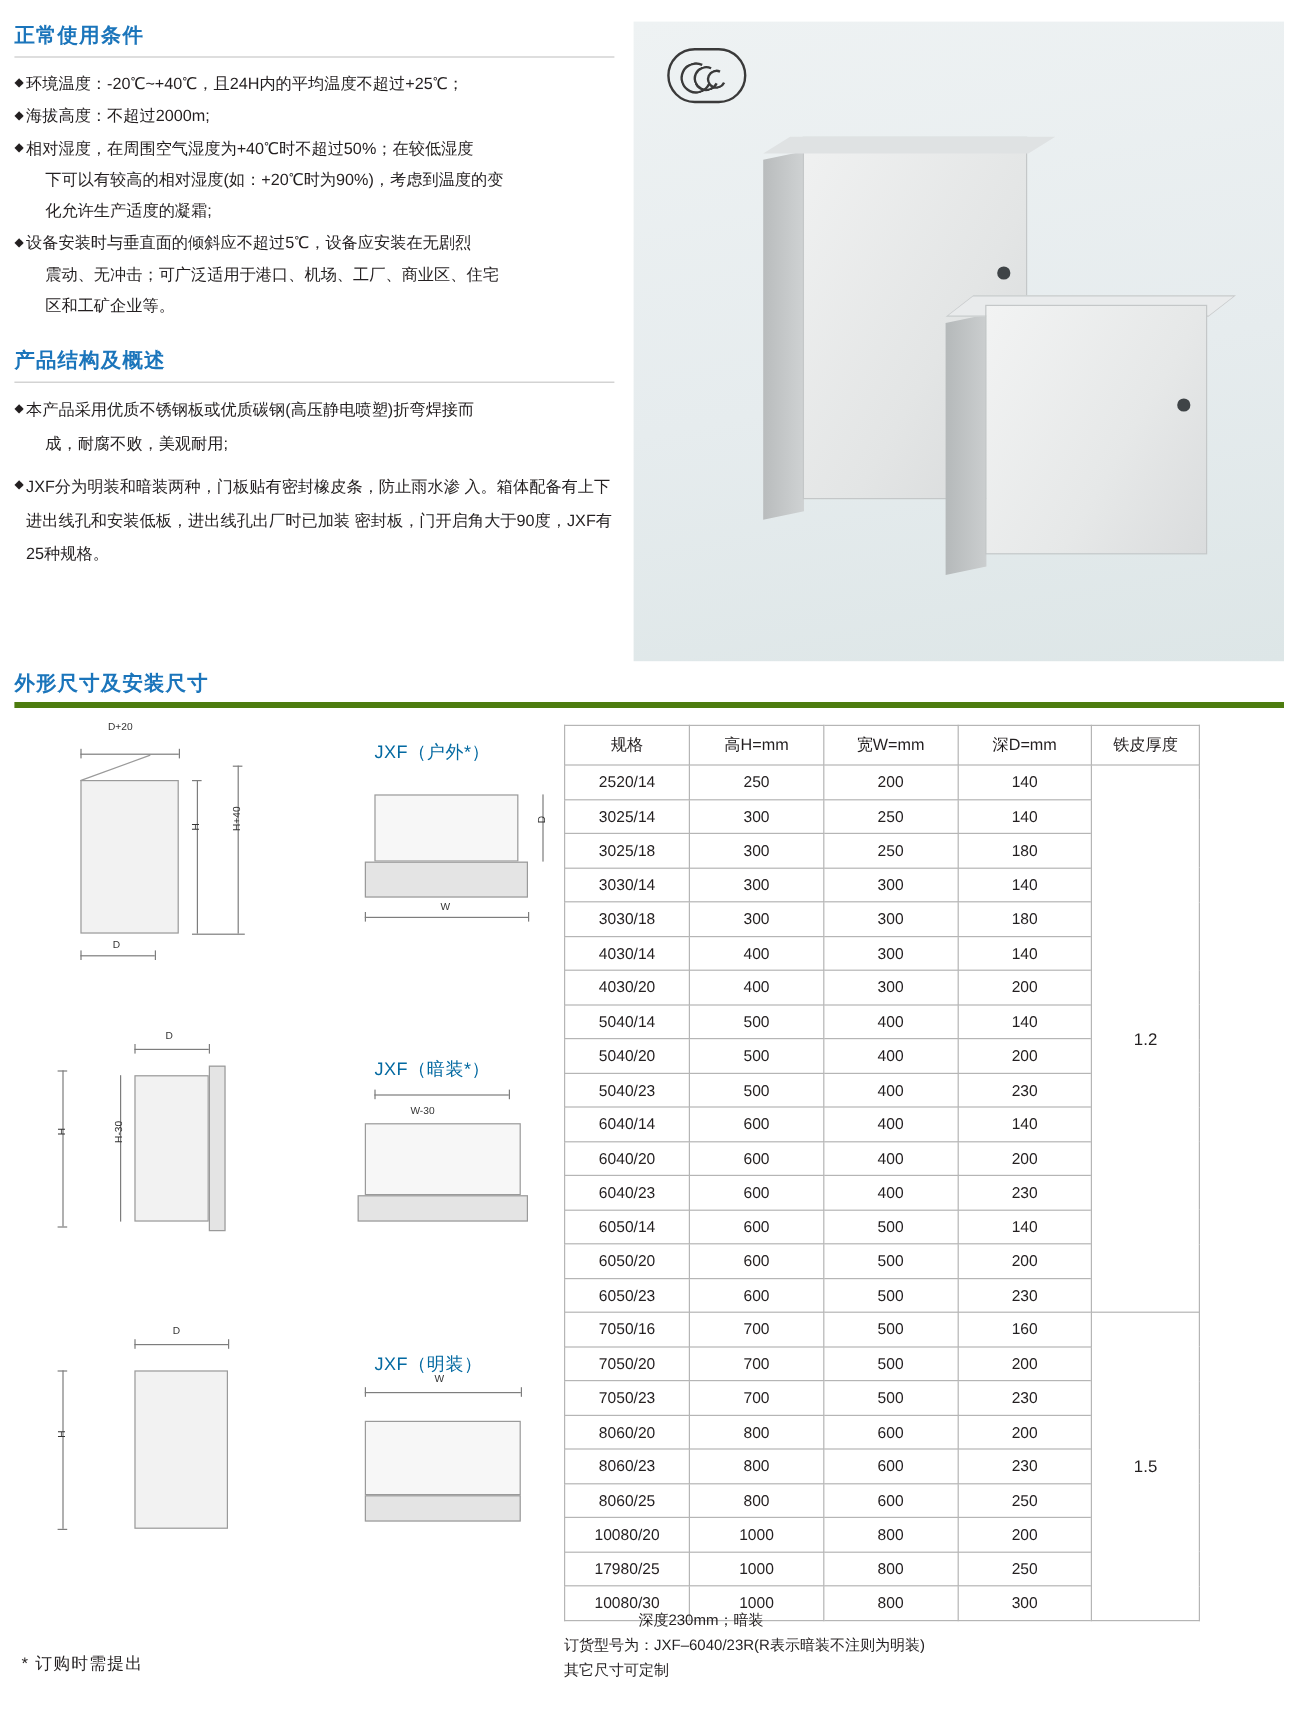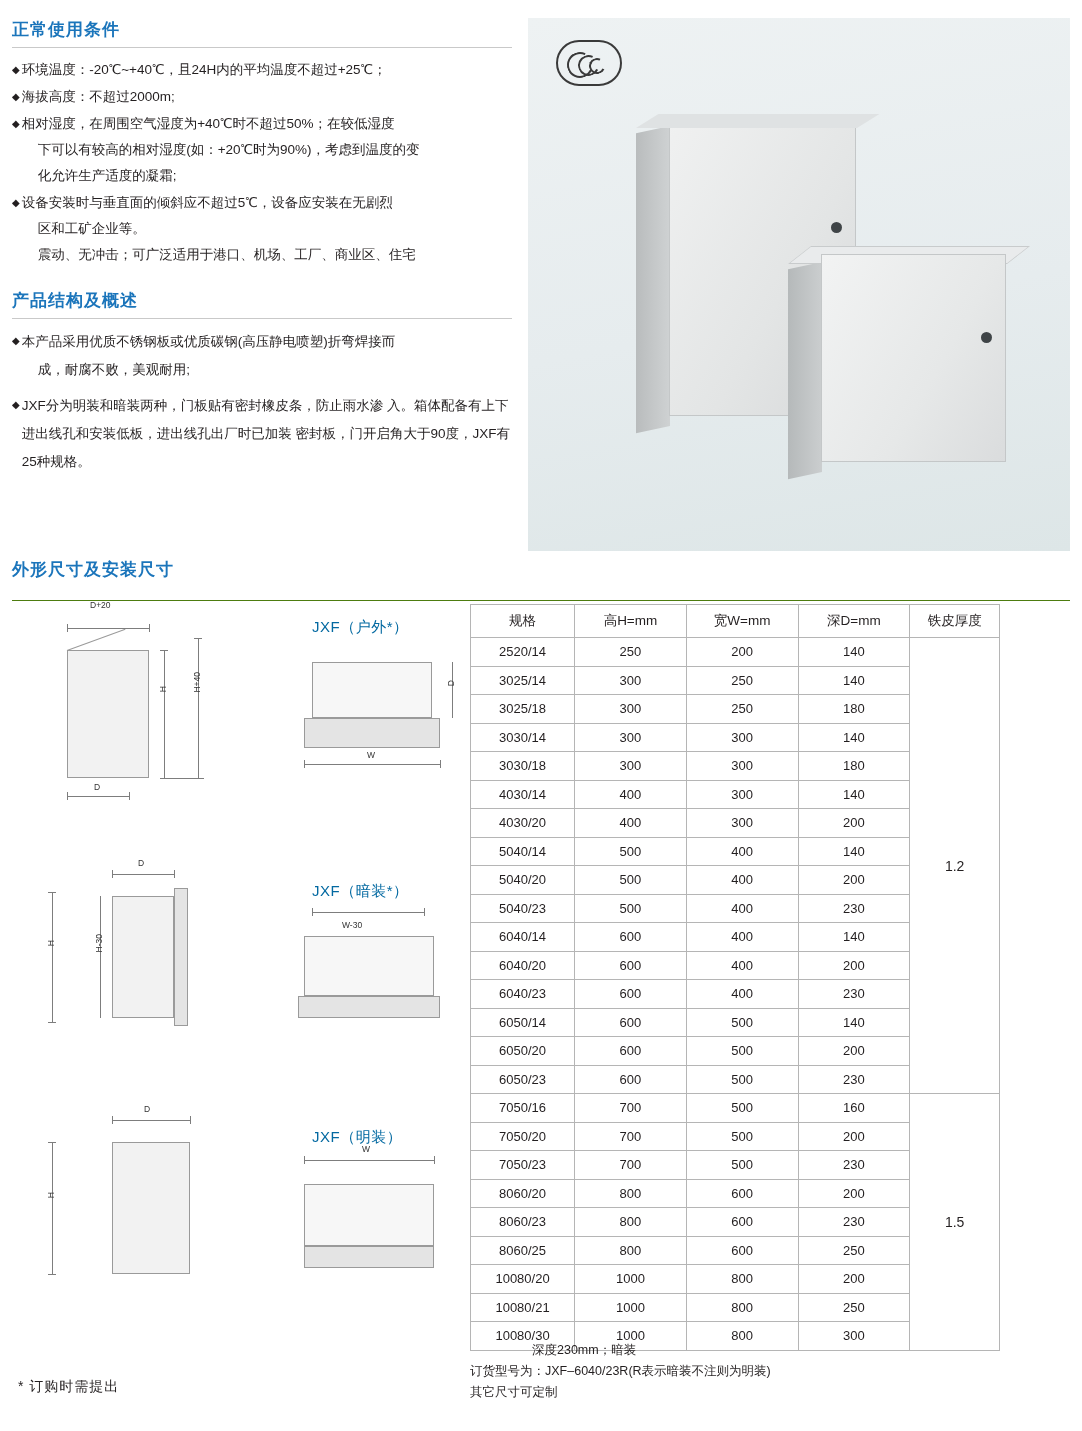--- a/index.html
+++ b/index.html
@@ -180,22 +180,22 @@
   
   .dim-title {
     position: absolute;
     left: 12px;
     top: 558px;
     width: 1058px;
     color: #1b75bb;
     font-size: 17px;
     font-weight: bold;
     letter-spacing: 1px;
-    padding-bottom: 19px;
-    border-bottom: 1px solid #4d7c0f;
+    padding-bottom: 4px;
+    border-bottom: 5px solid #4d7c0f;
   }
 
   
   .draw-area {
     position: absolute;
     left: 12px;
     top: 600px;
     width: 450px;
     height: 740px;
   }
@@ -310,22 +310,22 @@
             <span>相对湿度，在周围空气湿度为+40℃时不超过50%；在较低湿度</span>
             <span class="ind">下可以有较高的相对湿度(如：+20℃时为90%)，考虑到温度的变</span>
             <span class="ind">化允许生产适度的凝霜;</span>
           </span>
         </div>
 
         <div class="bullet-row">
           <span class="bullet-mark">◆</span>
           <span class="bullet-text">
             <span>设备安装时与垂直面的倾斜应不超过5℃，设备应安装在无剧烈</span>
+            <span class="ind">震动、无冲击；可广泛适用于港口、机场、工厂、商业区、住宅</span>
             <span class="ind">区和工矿企业等。</span>
-            <span class="ind">震动、无冲击；可广泛适用于港口、机场、工厂、商业区、住宅</span>
           </span>
         </div>
 
       </div>
     </div>
 
     <div class="spacer-1"></div>
 
     <div class="sec2">
       <div class="sec-title">产品结构及概述</div>
@@ -607,21 +607,21 @@
           <td class="col-w">600</td>
           <td class="col-d">250</td>
         </tr>
         <tr>
           <td class="col-spec">10080/20</td>
           <td class="col-h">1000</td>
           <td class="col-w">800</td>
           <td class="col-d">200</td>
         </tr>
         <tr>
-          <td class="col-spec">10080/21</td>
+          <td class="col-spec">17980/25</td>
           <td class="col-h">1000</td>
           <td class="col-w">800</td>
           <td class="col-d">250</td>
         </tr>
         <tr>
           <td class="col-spec">10080/30</td>
           <td class="col-h">1000</td>
           <td class="col-w">800</td>
           <td class="col-d">300</td>
         </tr>

